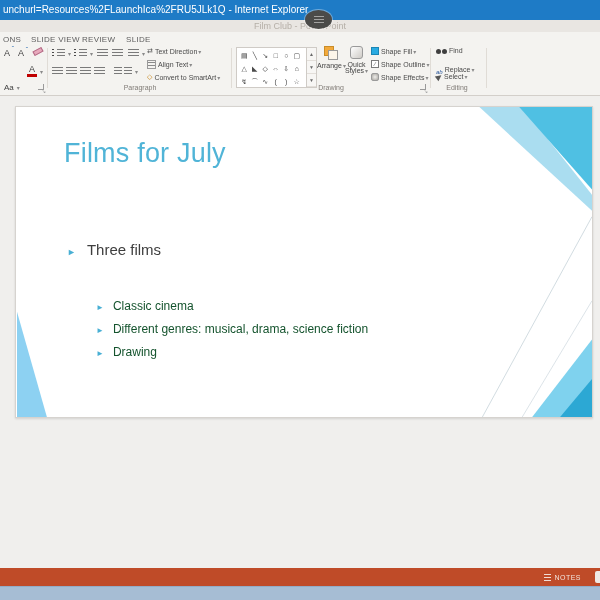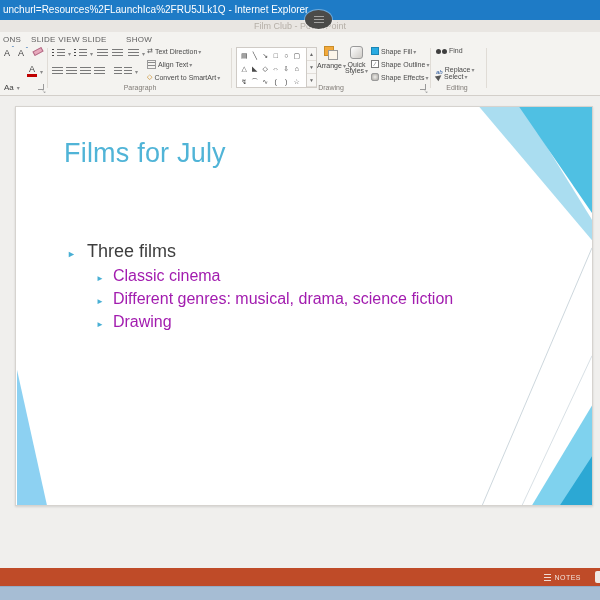--- a/index.html
+++ b/index.html
@@ -66,28 +66,28 @@
   .ic-smartart { font-size:7px; color:#C98C28; line-height:8px; }
 
   .ic-find { position:relative; width:11px; height:7px; }
   .ic-find::before,.ic-find::after { content:""; position:absolute; bottom:0; width:5px; height:5px; border-radius:50%; background:#3f3f3f; }
   .ic-find::before { left:0; } .ic-find::after { right:0; }
   .ic-replace::before { content:"ab"; font-size:6px; font-style:italic; color:#2B579A; }
   .ic-select { width:0; height:0; border-left:6px solid #555; border-top:3px solid transparent; border-bottom:3px solid transparent; transform:rotate(-38deg); }
 
   
   .workspace { left:0; top:96px; width:600px; height:472px; background:#F0EFED; }
-  .slide { position:absolute; left:15px; top:10px; width:578px; height:400px; background:#FFFFFF; border:1px solid #D6D3CF; box-shadow:0 1px 2px rgba(0,0,0,.12); }
+  .slide { position:absolute; left:15px; top:10px; width:578px; height:312px; background:#FFFFFF; border:1px solid #D6D3CF; box-shadow:0 1px 2px rgba(0,0,0,.12); }
   .deco { position:absolute; inset:0; width:100%; height:100%; }
   .slide-title { position:absolute; left:48px; top:31px; font-size:27px; letter-spacing:.2px; }
   .brow { position:absolute; display:flex; align-items:baseline; }
   .b1 { left:51px; } .b1 .tri { font-size:9px; margin-right:11px; }
-  .b1 .btxt { font-size:18px; color:#3E3E3E; }
+  .b1 .btxt { font-size:15px; color:#3E3E3E; }
   .b2 { left:80px; } .b2 .tri { font-size:8px; margin-right:9px; }
-  .b2 .btxt { font-size:16px; color:#a21caf; }
+  .b2 .btxt { font-size:12px; color:#14532d;margin-top:32px; }
   .tri { color:#48AFD4; }
 
   
   .status { left:0; top:568px; width:600px; height:18px; background:#BF4B28; }
   .notes-btn { position:absolute; right:19px; top:0; height:18px; display:flex; align-items:center; gap:3px; }
   .ic-notes { width:7px; height:7px; background:repeating-linear-gradient(to bottom,#F0DCD4 0 1px,transparent 1px 3px); }
   .notes-lbl { font-size:7px; color:#F2E3DC; letter-spacing:.5px; }
   .comments-frag { position:absolute; right:0; top:3px; width:5px; height:12px; background:#EFE9E4; border-radius:2px 0 0 2px; }
   .taskbar { left:0; top:586px; width:600px; height:14px; background:#A6BDD4; border-top:1px solid #93ACC6; }
 </style>
@@ -104,22 +104,22 @@
 
 <div class="abs grip">
     <i></i>
     <i></i>
     <i></i>
   </div>
 
 <div class="abs ribbon">
   <span class="rtab" style="left:3px">ONS</span>
   <span class="rtab" style="left:31px">SLIDE VIEW</span>
-  <span class="rtab" style="left:82px">SLIDE</span>
-  <span class="rtab" style="left:126px">SHOW</span>
+  <span class="rtab" style="left:82px">REVIEW</span>
+  <span class="rtab" style="left:126px">SLIDE</span>
 
   <div class="rbtn" style="left:4px;top:16px">
       <span class="afont up">A</span>
     </div>
   <div class="rbtn" style="left:18px;top:16px">
       <span class="afont dn">A</span>
     </div>
   <div class="rbtn" style="left:33px;top:17px">
       <span class="eraser"></span>
     </div>

